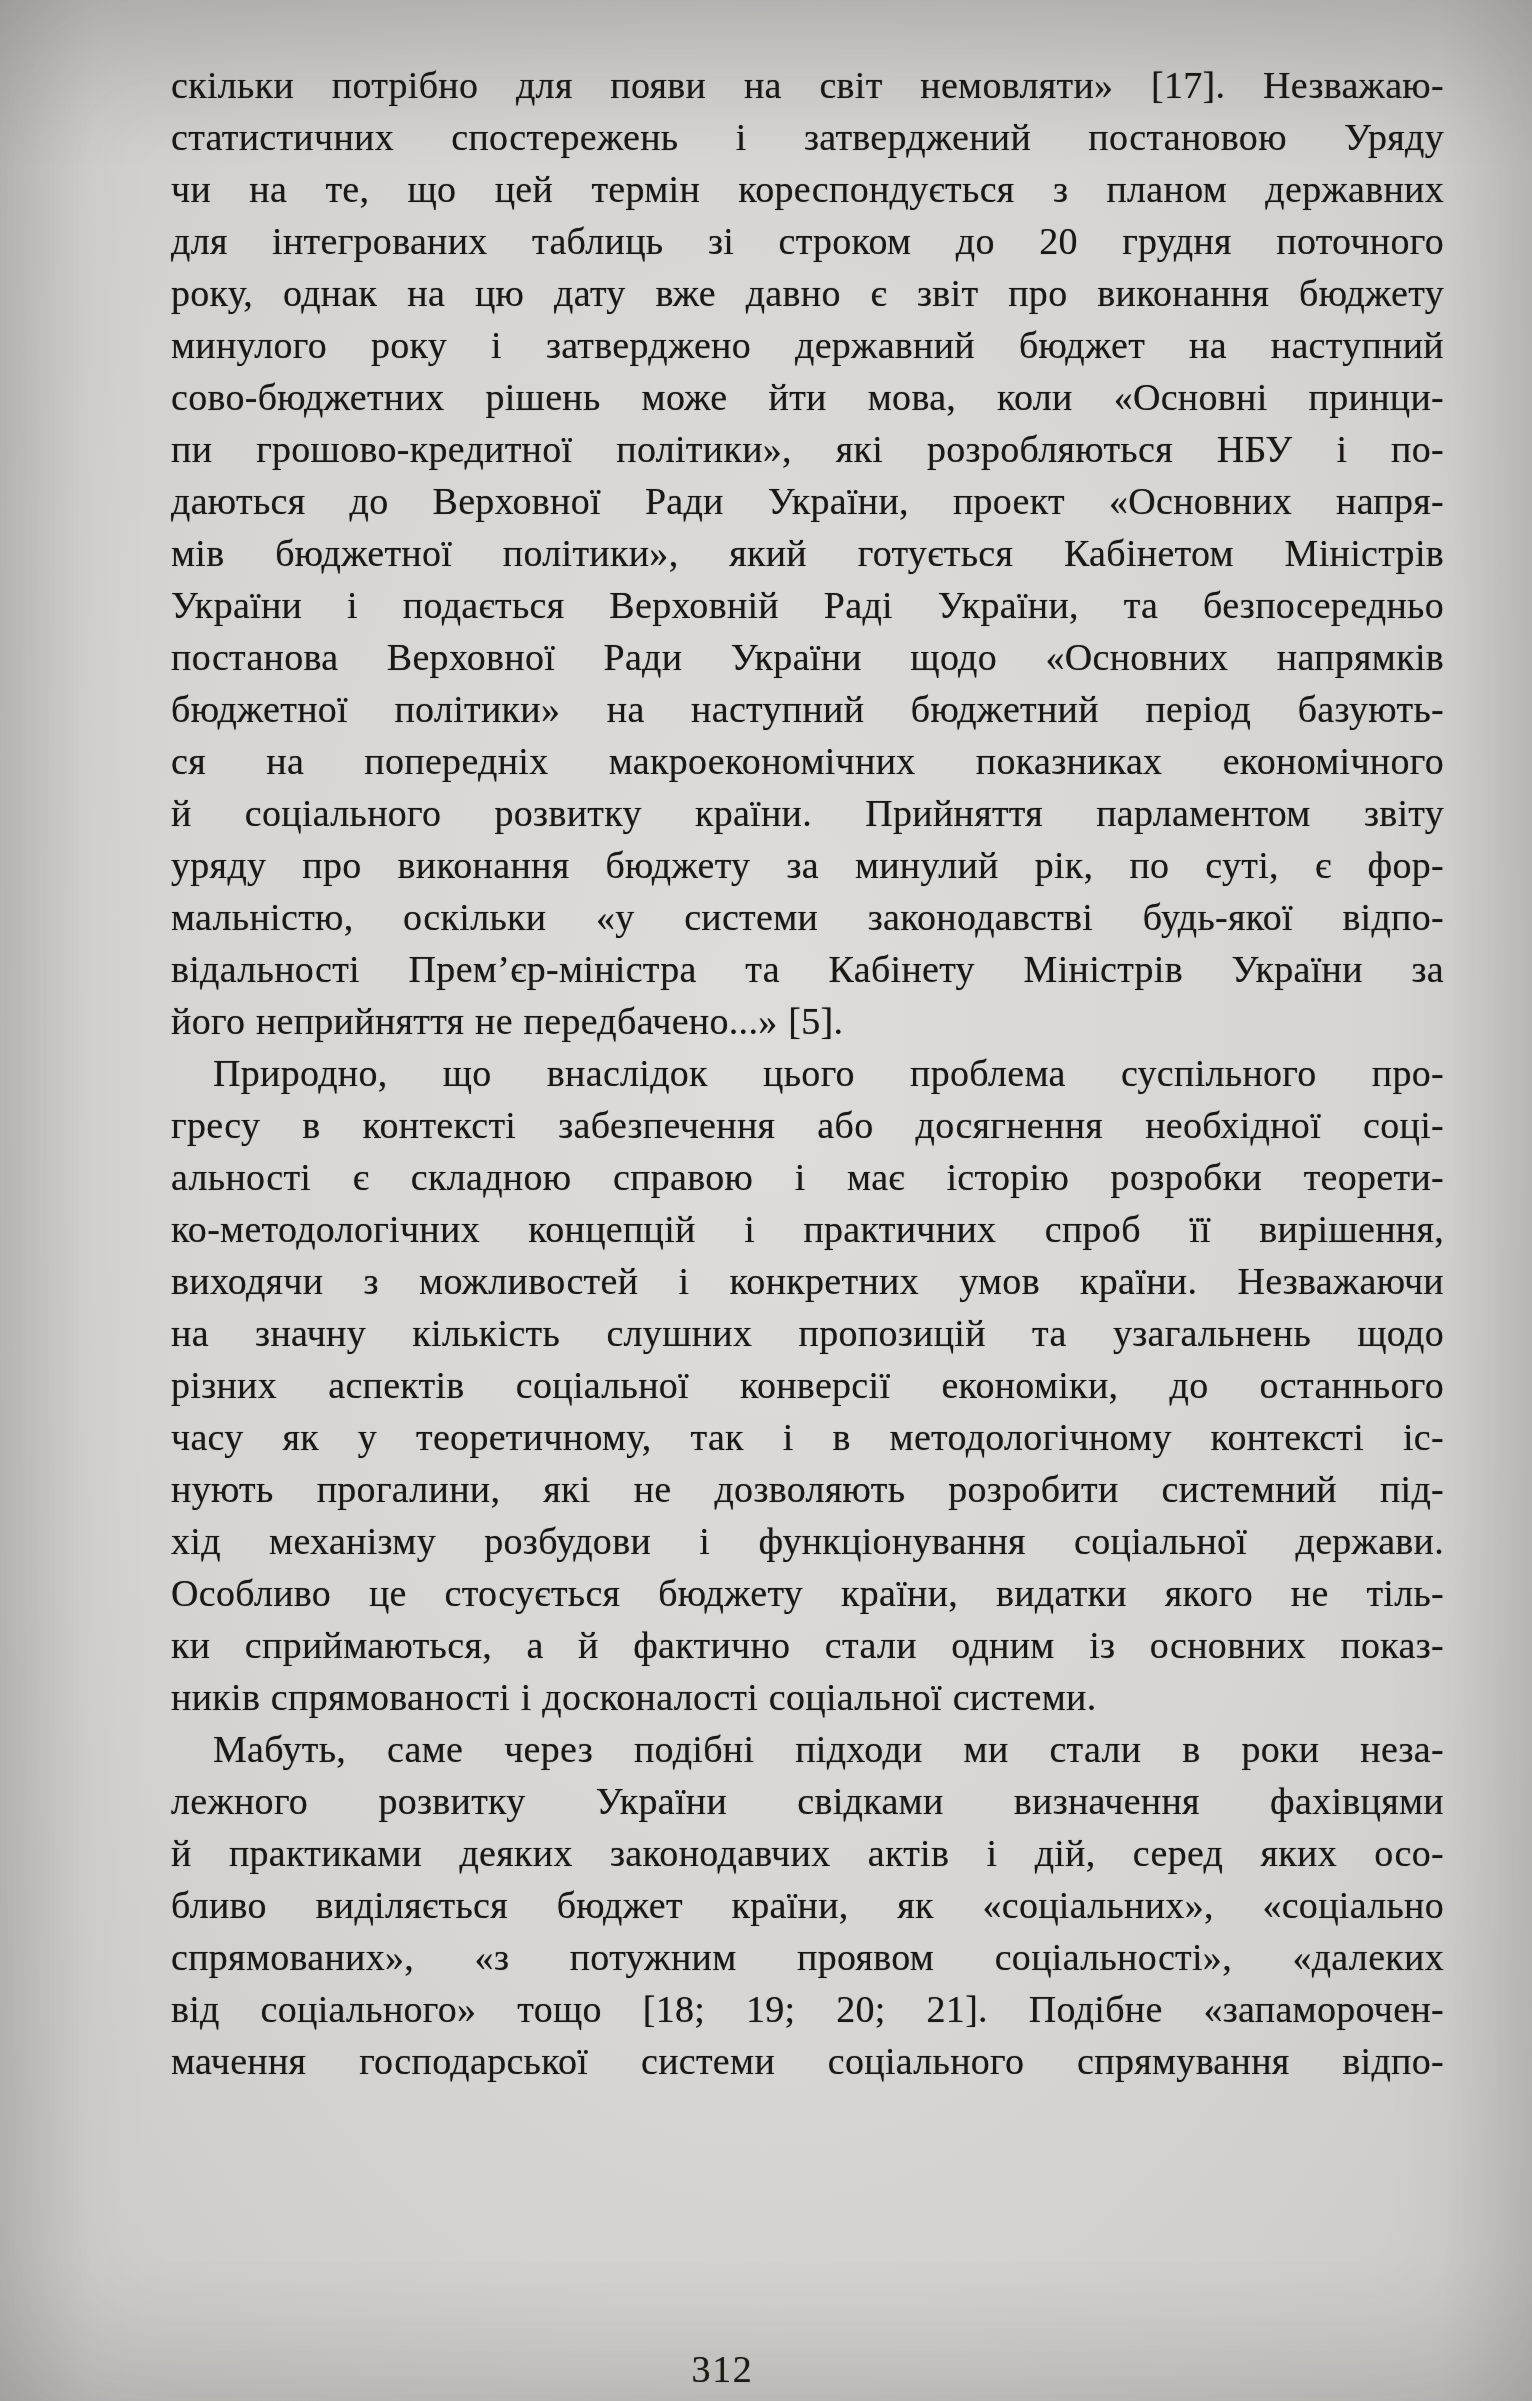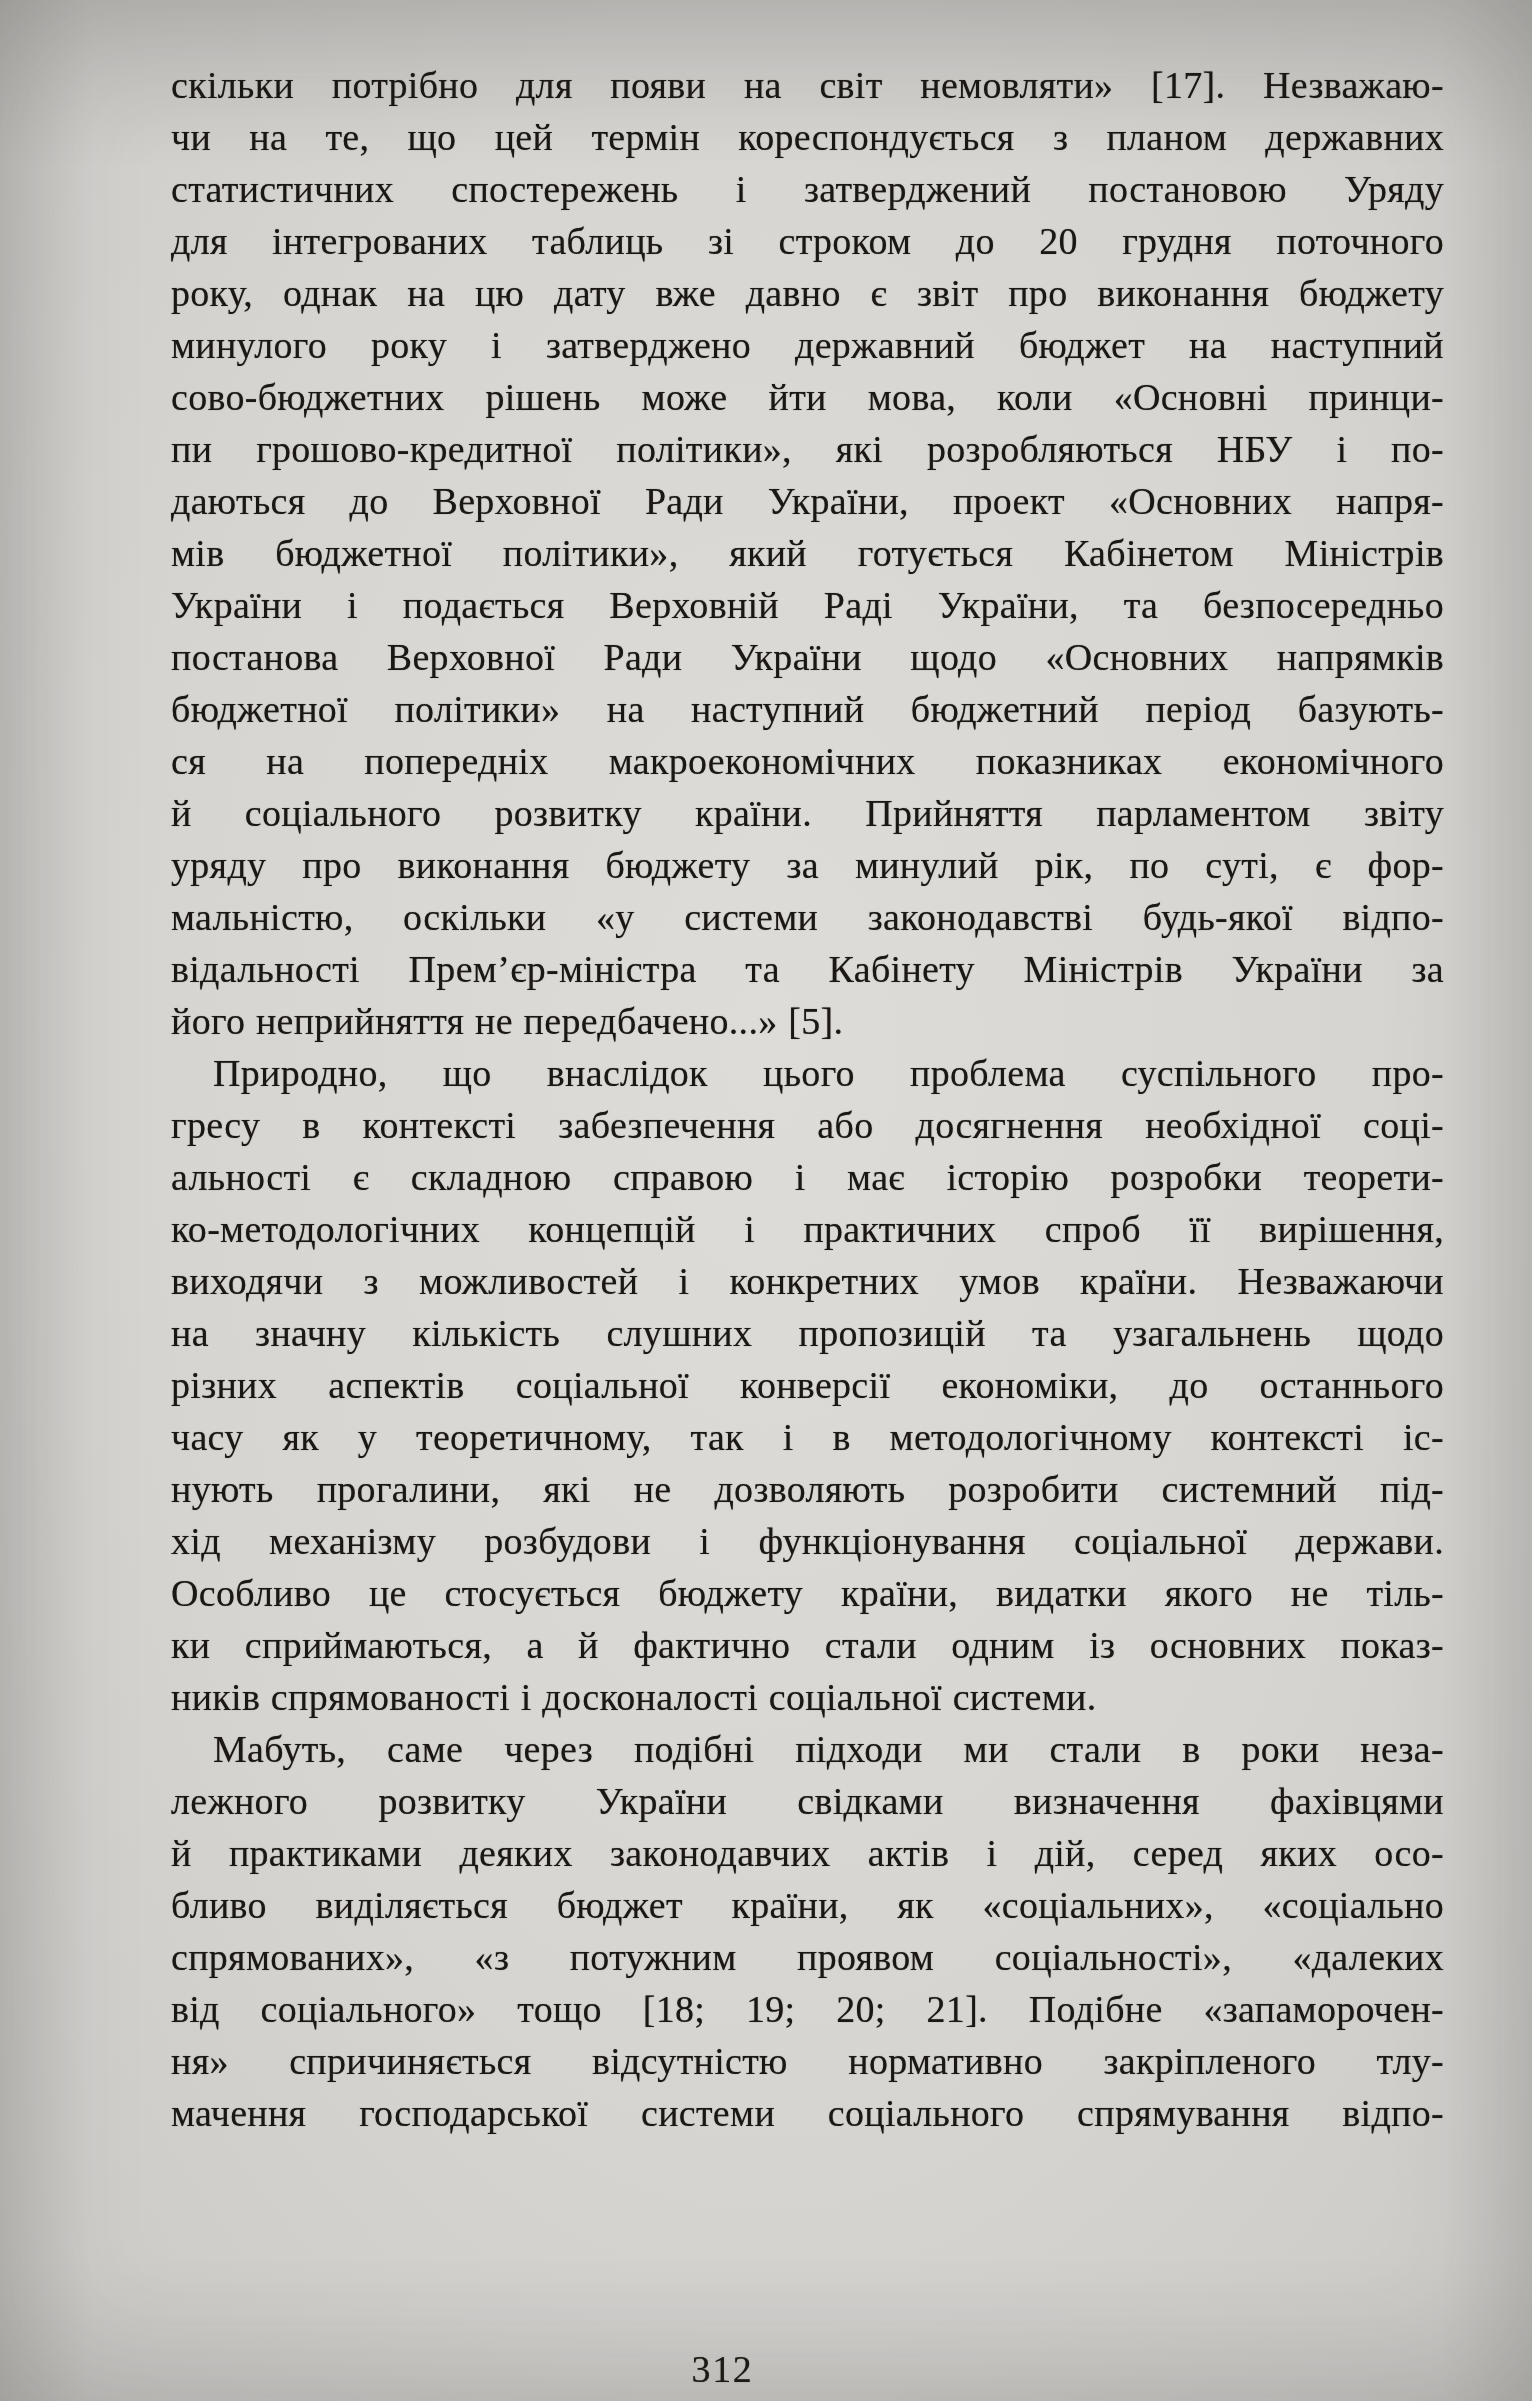--- a/index.html
+++ b/index.html
@@ -62,22 +62,22 @@
     text-shadow: 0 0 1px rgba(30,24,18,.55);
     margin-top: 36px;
   }
 </style>
 </head>
 <body>
 
 <div class="page">
   <div class="text-block">
     <p class="line">скільки потрібно для появи на світ немовляти» [17]. Незважаю-</p>
+    <p class="line">статистичних спостережень і затверджений постановою Уряду</p>
     <p class="line">чи на те, що цей термін кореспондується з планом державних</p>
-    <p class="line">статистичних спостережень і затверджений постановою Уряду</p>
     <p class="line">для інтегрованих таблиць зі строком до 20 грудня поточного</p>
     <p class="line">року, однак на цю дату вже давно є звіт про виконання бюджету</p>
     <p class="line">минулого року і затверджено державний бюджет на наступний</p>
     <p class="line">сово-бюджетних рішень може йти мова, коли «Основні принци-</p>
     <p class="line">пи грошово-кредитної політики», які розробляються НБУ і по-</p>
     <p class="line">даються до Верховної Ради України, проект «Основних напря-</p>
     <p class="line">мів бюджетної політики», який готується Кабінетом Міністрів</p>
     <p class="line">України і подається Верховній Раді України, та безпосередньо</p>
     <p class="line">постанова Верховної Ради України щодо «Основних напрямків</p>
     <p class="line">бюджетної політики» на наступний бюджетний період базують-</p>
@@ -99,19 +99,18 @@
     <p class="line">хід механізму розбудови і функціонування соціальної держави.</p>
     <p class="line">Особливо це стосується бюджету країни, видатки якого не тіль-</p>
     <p class="line">ки сприймаються, а й фактично стали одним із основних показ-</p>
     <p class="line para-last">ників спрямованості і досконалості соціальної системи.</p>
     <p class="line indent">Мабуть, саме через подібні підходи ми стали в роки неза-</p>
     <p class="line">лежного розвитку України свідками визначення фахівцями</p>
     <p class="line">й практиками деяких законодавчих актів і дій, серед яких осо-</p>
     <p class="line">бливо виділяється бюджет країни, як «соціальних», «соціально</p>
     <p class="line">спрямованих», «з потужним проявом соціальності», «далеких</p>
     <p class="line">від соціального» тощо [18; 19; 20; 21]. Подібне «запаморочен-</p>
-    <p class="line">ня» спричиняється відсутністю нормативно закріпленого тлу-</p>
     <p class="line">мачення господарської системи соціального спрямування відпо-</p>
   </div>
   <div class="page-number">312</div>
   <div class="vignette"></div>
 </div>
 
 
 </body></html>

